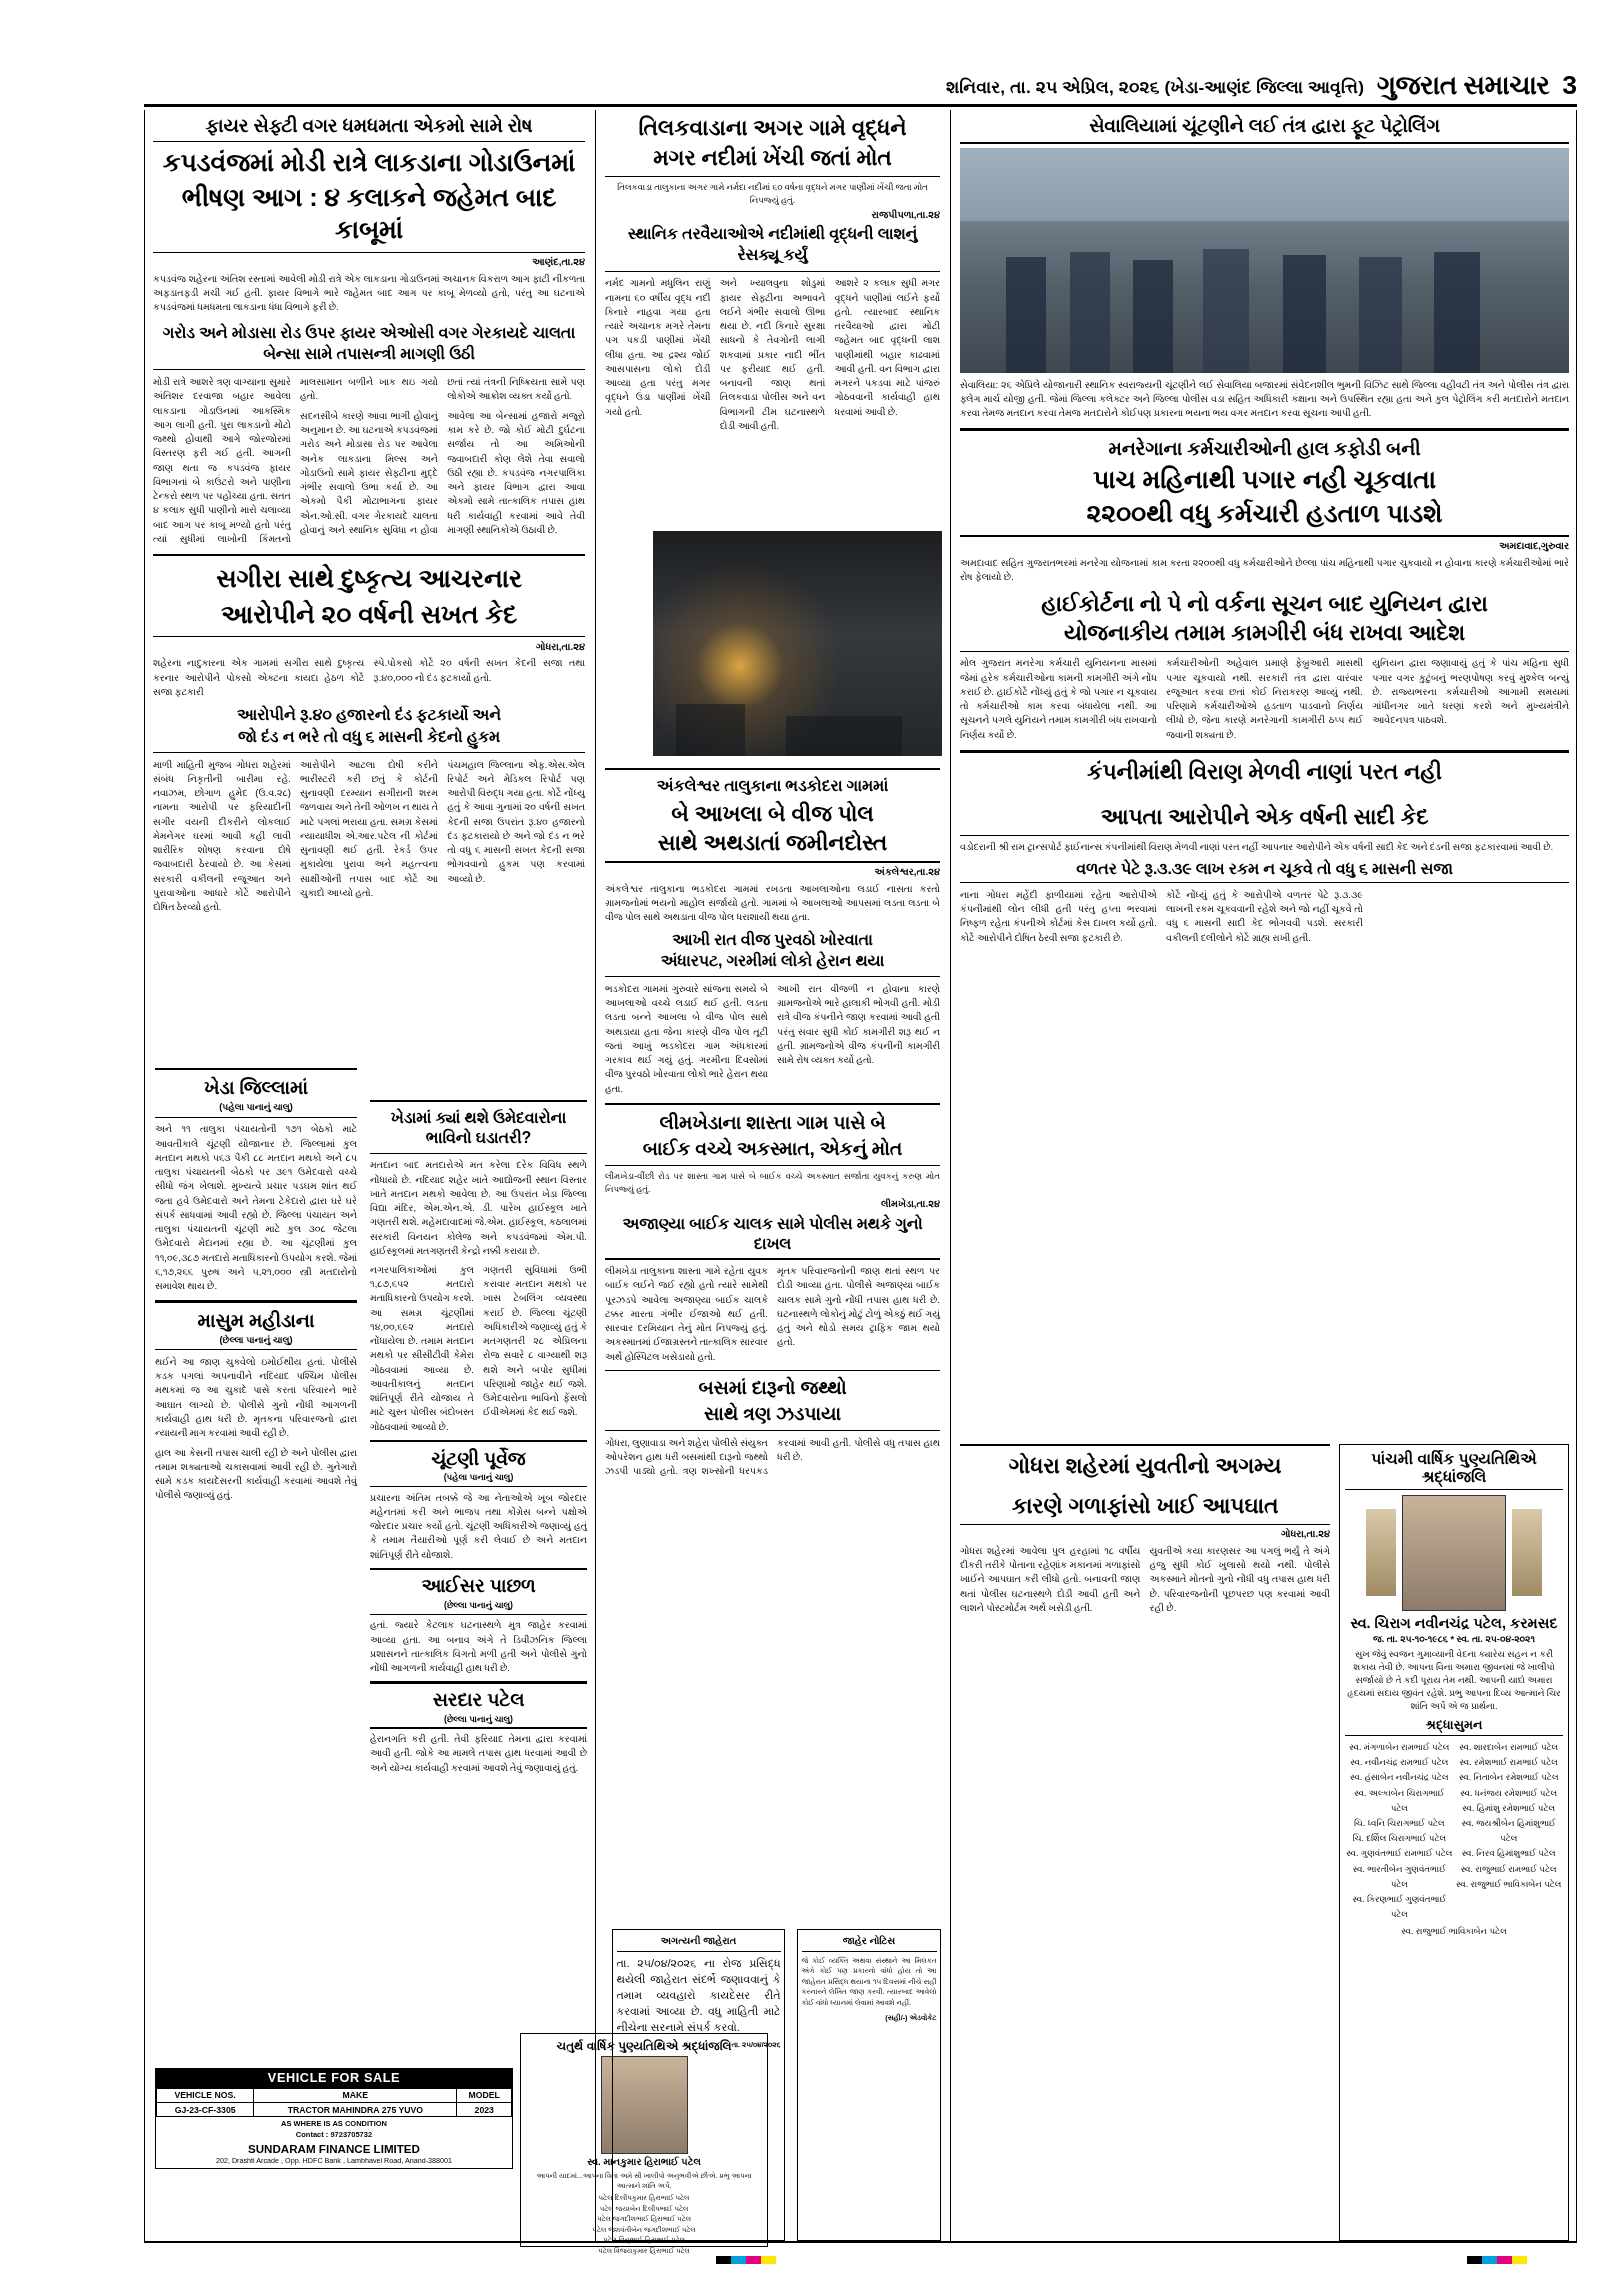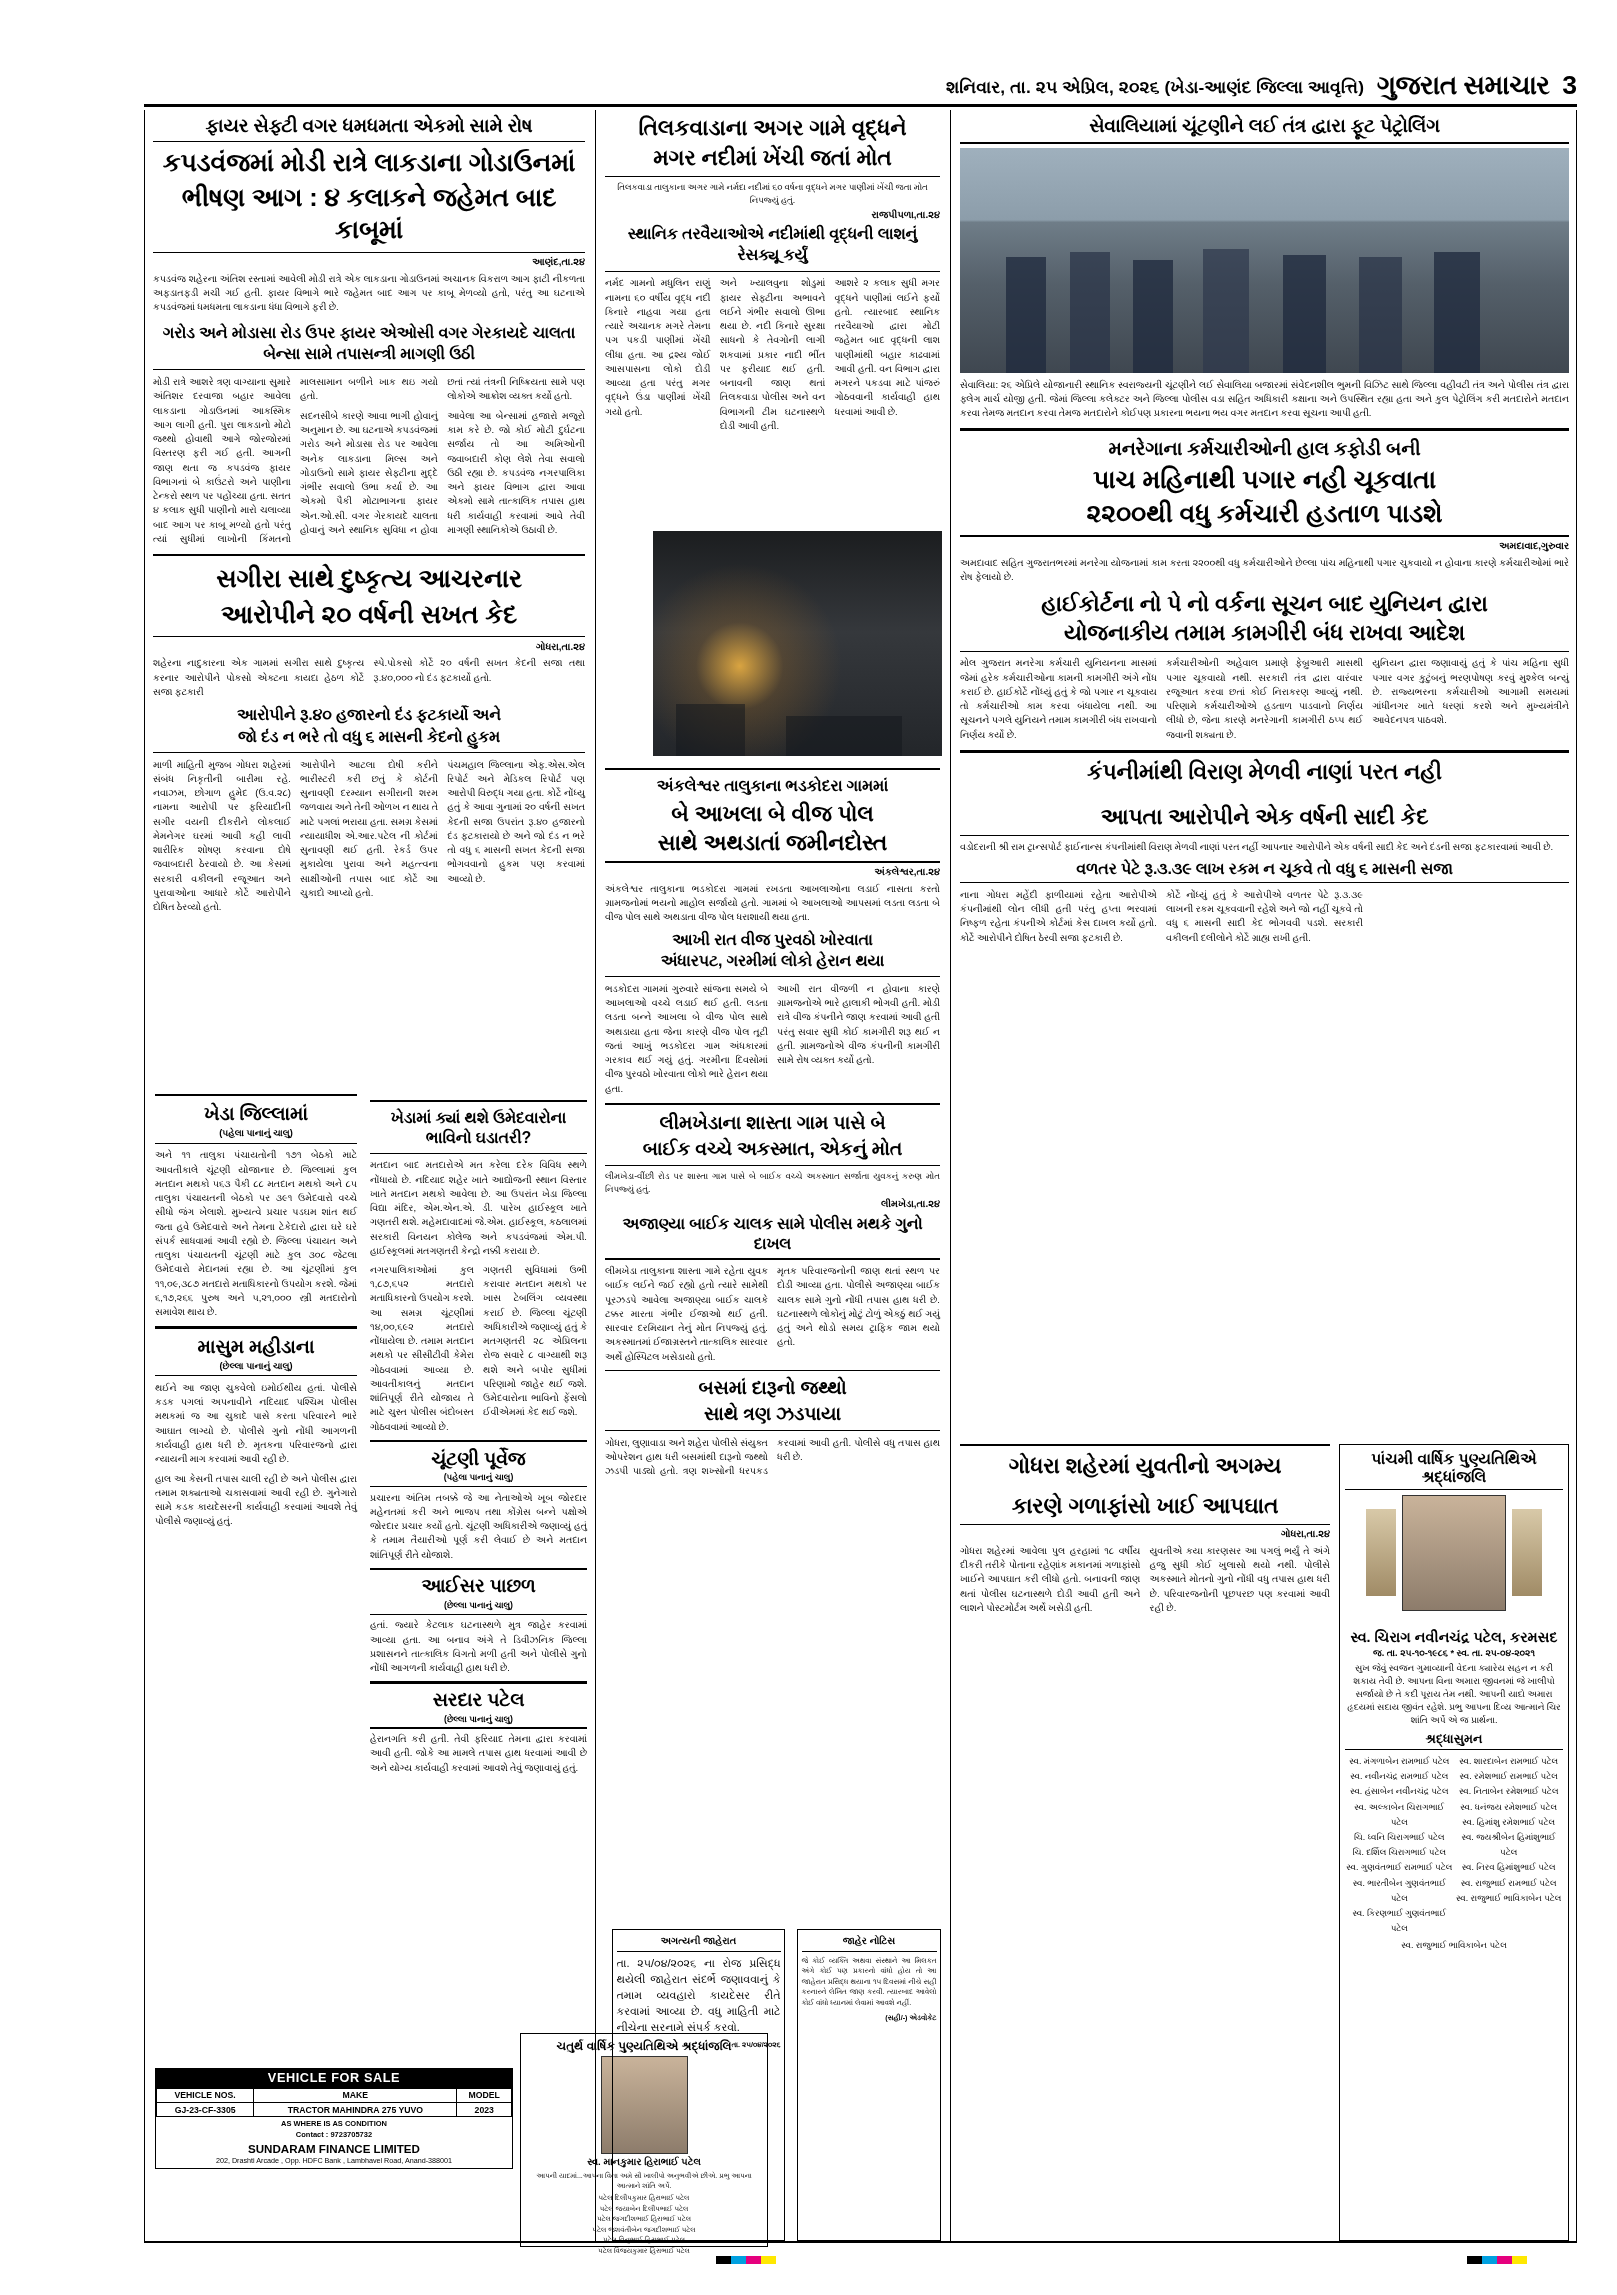--- a/index.html
+++ b/index.html
@@ -172,21 +172,21 @@
       <div class="hl md" style="margin:0 0 4.6px;">જો દંડ ન ભરે તો વધુ ૬ માસની કેદનો હુકમ</div>
       <div class="hrule" style="position:relative; width:100%; margin:3.5px 0 4.6px;"></div>
       <div class="bodytext cols3">
         <p>માળી માહિતી મુજબ ગોધરા શહેરમાં સંબંધ નિકૃતીની બારીમા રહે. નવાઝમ, છોગાળ હુમેદ (ઉ.વ.૨૮) નામના આરોપી પર ફરિયાદીની સગીર વયની દીકરીને લોકલાઈ મેમનેગર ઘરમાં આવી કહી લાવી શારીરિક શોષણ કરવાના દોષે જવાબદારી ઠેરવાયો છે. આ કેસમાં સરકારી વકીલની રજૂઆત અને પુરાવાઓના આધારે કોર્ટે આરોપીને દોષિત ઠેરવ્યો હતો.</p>
         <p>આરોપીને આટલા દોષી કરીને ભારીસ્ટરી કરી છતું કે કોર્ટની સુનાવણી દરમ્યાન સગીરાની શરમ જળવાય અને તેની ઓળખ ન થાય તે માટે પગલાં ભરાયા હતા. સમગ્ર કેસમાં ન્યાયાધીશ એ.આર.પટેલ ની કોર્ટમાં સુનાવણી થઈ હતી. રેકર્ડ ઉપર મુકાયેલા પુરાવા અને મહત્ત્વના સાક્ષીઓની તપાસ બાદ કોર્ટે આ ચુકાદો આપ્યો હતો.</p>
         <p>પંચમહાલ જિલ્લાના એફ.એસ.એલ રિપોર્ટ અને મેડિકલ રિપોર્ટ પણ આરોપી વિરુદ્ધ ગયા હતા. કોર્ટે નોંધ્યુ હતું કે આવા ગુનામાં ૨૦ વર્ષની સખત કેદની સજા ઉપરાંત રૂ.૪૦ હજારનો દંડ ફટકારાયો છે અને જો દંડ ન ભરે તો વધુ ૬ માસની સખત કેદની સજા ભોગવવાનો હુકમ પણ કરવામાં આવ્યો છે.</p>
       </div>
     </div>
   </div>
 
-  <div class="col" style="left:155px; top:1094px; width:202px;">
+  <div class="col" style="left:155px; top:1068px; width:202px;">
     <div class="hrule thick" style="position:relative; width:100%; margin:0 0 5.8px;"></div>
     <div class="hl lg">ખેડા જિલ્લામાં</div>
     <div class="center bold" style="font-size:9.2px; margin:2.3px 0 3.5px;">(પહેલા પાનાનું ચાલુ)</div>
     <div class="hrule" style="position:relative; width:100%; margin:0 0 4.6px;"></div>
     <div class="bodytext">અને ૧૧ તાલુકા પંચાયતોની ૧૭૧ બેઠકો માટે આવતીકાલે ચૂંટણી યોજાનાર છે. જિલ્લામાં કુલ મતદાન મથકો ૫૬૩ પૈકી ૮૮ મતદાન મથકો અને ૮૫ તાલુકા પંચાયતની બેઠકો પર ૩૯૧ ઉમેદવારો વચ્ચે સીધો જંગ ખેલાશે. મુખ્યત્વે પ્રચાર પડઘમ શાંત થઈ જતા હવે ઉમેદવારો અને તેમના ટેકેદારો દ્વારા ઘરે ઘરે સંપર્ક સાધવામાં આવી રહ્યો છે. જિલ્લા પંચાયત અને તાલુકા પંચાયતની ચૂંટણી માટે કુલ ૩૦૮ જેટલા ઉમેદવારો મેદાનમાં રહ્યા છે. આ ચૂંટણીમાં કુલ ૧૧,૦૯,૩૮૭ મતદારો મતાધિકારનો ઉપયોગ કરશે. જેમાં ૬,૧૭,૨૬૬ પુરુષ અને ૫,૨૧,૦૦૦ સ્ત્રી મતદારોનો સમાવેશ થાય છે.</div>
 
     <div class="hrule thick" style="position:relative; width:100%; margin:7px 0 5.8px;"></div>
     <div class="hl lg">માસુમ મહીડાના</div>
     <div class="center bold" style="font-size:9.2px; margin:2.3px 0 3.5px;">(છેલ્લા પાનાનું ચાલુ)</div>
     <div class="hrule" style="position:relative; width:100%; margin:0 0 4.6px;"></div>
@@ -399,21 +399,21 @@
   </div>
 
   <div class="ob-box" style="position:absolute; left:1339px; top:1444px; width:230px; height:797px;">
     <div class="ob-title">પાંચમી વાર્ષિક પુણ્યતિથિએ શ્રદ્ધાંજલિ</div>
     <div class="hrule" style="position:relative; width:100%; margin:1.2px 0 4.6px;"></div>
     <div style="display:flex; justify-content:center; align-items:center; gap:5.8px;">
       <div style="width:30px;height:87px;background:linear-gradient(180deg,#d8c9a8,#a08b66);"></div>
       <div class="portrait" style="width:104px; height:116px;"></div>
       <div style="width:30px;height:87px;background:linear-gradient(180deg,#d8c9a8,#a08b66);"></div>
     </div>
-    <div class="ob-name" style="margin-top:18px;">સ્વ. ચિરાગ નવીનચંદ્ર પટેલ, કરમસદ</div>
+    <div class="ob-name" style="margin-top:4px;">સ્વ. ચિરાગ નવીનચંદ્ર પટેલ, કરમસદ</div>
     <div class="ob-dates">જ. તા. ૨૫-૧૦-૧૯૮૬  *  સ્વ. તા. ૨૫-૦૪-૨૦૨૧</div>
     <div class="ob-text">સુખ જેવું સ્વજન ગુમાવ્યાની વેદના ક્યારેય સહન ન કરી શકાય તેવી છે. આપના વિના અમારા જીવનમાં જે ખાલીપો સર્જાયો છે તે કદી પૂરાય તેમ નથી. આપની યાદો અમારા હૃદયમાં સદાય જીવંત રહેશે. પ્રભુ આપના દિવ્ય આત્માને ચિર શાંતિ અર્પે એ જ પ્રાર્થના.</div>
     <div class="ob-sub">શ્રદ્ધાસુમન</div>
     <div class="hrule" style="position:relative; width:100%; margin:1.2px 0 3.5px;"></div>
     <div class="ob-names">
       <div>
         <div>સ્વ. મંગળાબેન રામભાઈ પટેલ</div>
         <div>સ્વ. નવીનચંદ્ર રામભાઈ પટેલ</div>
         <div>સ્વ. હંસાબેન નવીનચંદ્ર પટેલ</div>
         <div>સ્વ. અલ્કાબેન ચિરાગભાઈ પટેલ</div>

